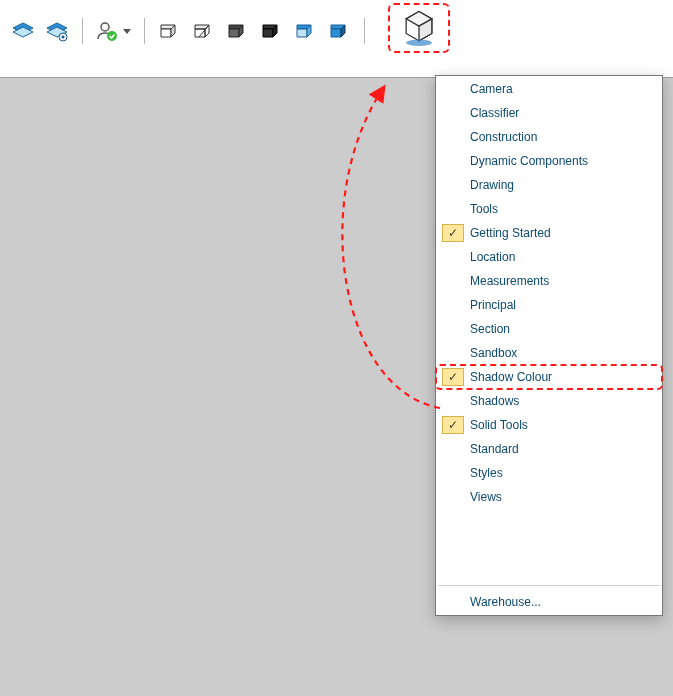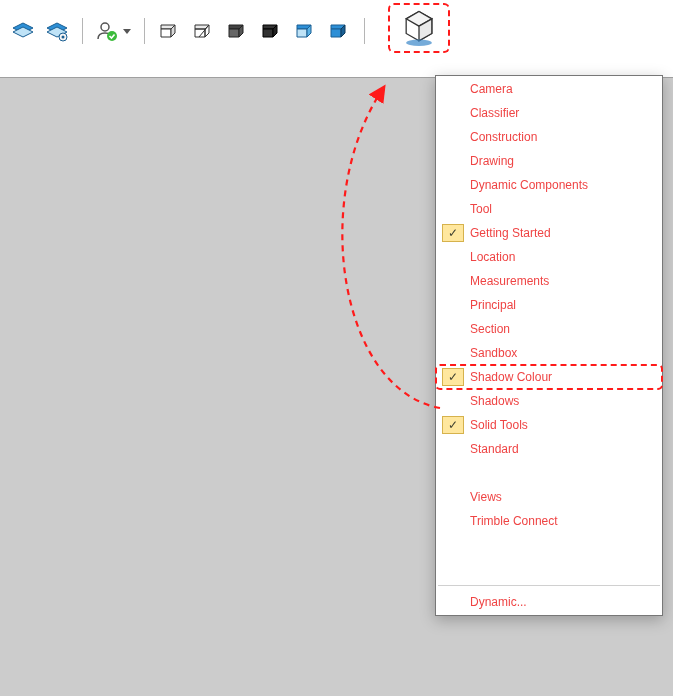--- a/index.html
+++ b/index.html
@@ -106,21 +106,21 @@
     font-size: 12px;
     color: #443;
   }
   .menu-item.checked .check {
     background: #ffe79e;
     border: 1px solid #d6b24c;
   }
   .menu-item .label {
     flex: 1;
     line-height: 24px;
-    color: #ef4444;
+    color: #0c4a6e;
   }
   .menu-item.highlighted {
     outline: 2px dashed #ff1a1a;
     outline-offset: -1px;
     border-radius: 4px;
   }
   .menu-sep {
     height: 1px;
     margin: 4px 2px;
     background: #d0d0d0;
@@ -249,29 +249,29 @@
       <div class="menu-item">
         <span class="check"></span>
         <span class="label">Classifier</span>
       </div>
       <div class="menu-item">
         <span class="check"></span>
         <span class="label">Construction</span>
       </div>
       <div class="menu-item">
         <span class="check"></span>
+        <span class="label">Dynamic Components</span>
+      </div>
+      <div class="menu-item">
+        <span class="check"></span>
         <span class="label">Drawing</span>
       </div>
       <div class="menu-item">
         <span class="check"></span>
-        <span class="label">Dynamic Components</span>
-      </div>
-      <div class="menu-item">
-        <span class="check"></span>
-        <span class="label">Tool</span>
+        <span class="label">Tools</span>
       </div>
       <div class="menu-item checked">
         <span class="check">✓</span>
         <span class="label">Getting Started</span>
       </div>
       <div class="menu-item">
         <span class="check"></span>
         <span class="label">Location</span>
       </div>
       <div class="menu-item">
@@ -301,40 +301,40 @@
       <div class="menu-item checked">
         <span class="check">✓</span>
         <span class="label">Solid Tools</span>
       </div>
       <div class="menu-item">
         <span class="check"></span>
         <span class="label">Standard</span>
       </div>
       <div class="menu-item">
         <span class="check"></span>
+        <span class="label">Styles</span>
       </div>
       <div class="menu-item">
         <span class="check"></span>
         <span class="label">Views</span>
       </div>
       <div class="menu-item">
         <span class="check"></span>
-        <span class="label">Trimble Connect</span>
       </div>
       <div class="menu-item">
         <span class="check"></span>
       </div>
       <div class="menu-item">
         <span class="check"></span>
       </div>
     </div>
   <div class="menu-sep"></div>
   <div class="menu-item">
     <span class="check"></span>
-    <span class="label">Dynamic...</span>
+    <span class="label">Warehouse...</span>
   </div>
 </div>
 
 <svg class="callout">
   <defs>
     <marker id="arrowhead" markerWidth="8" markerHeight="8" refX="5" refY="4" orient="auto">
       <polygon points="0,0 8,4 0,8" fill="#ff1a1a"></polygon>
     </marker>
   </defs>
   <path d="M 440 408 C 340 390, 310 200, 382 90" fill="none" stroke="#ff1a1a" stroke-width="2.2" stroke-dasharray="6,5" marker-end="url(#arrowhead)"></path>

